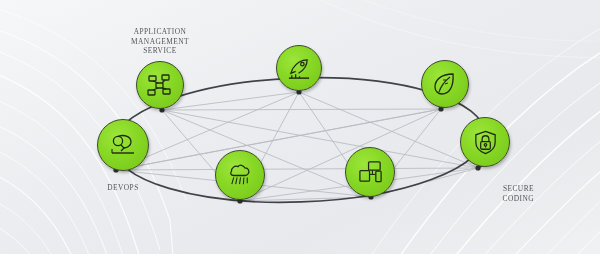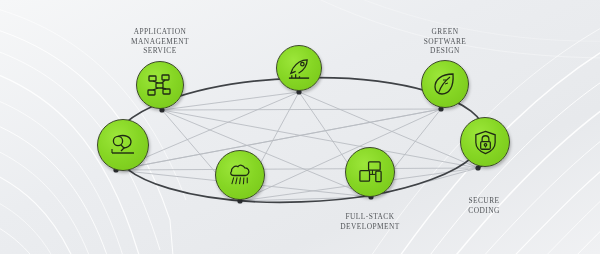--- a/index.html
+++ b/index.html
@@ -218,25 +218,21 @@
         <path d="M14 17.6 L14 19.2" stroke-width="1.1"></path>
       </svg>
     </span>
   </div>
 
   <div class="node-label" style="left:100px; top:27px; width:120px;">APPLICATION
 MANAGEMENT
 SERVICE</div>
 
 
-  <div class="node-label" style="left:395px; top:27px; width:100px;">GREEN
-SOFTWARE
-DESIGN</div>
-
-
-
-  <div class="node-label" style="left:310px; top:212px; width:120px;">FULL-STACK
-DEVELOPMENT</div>
-
-  <div class="node-label" style="left:434px; top:196px; width:100px;">SECURE
+
+  <div class="node-label" style="left:73px; top:183px; width:100px;">DEVOPS</div>
+
+
+
+  <div class="node-label" style="left:434px; top:184px; width:100px;text-align:right;">SECURE
 CODING</div>
 
 </div>
 
 </body></html>

